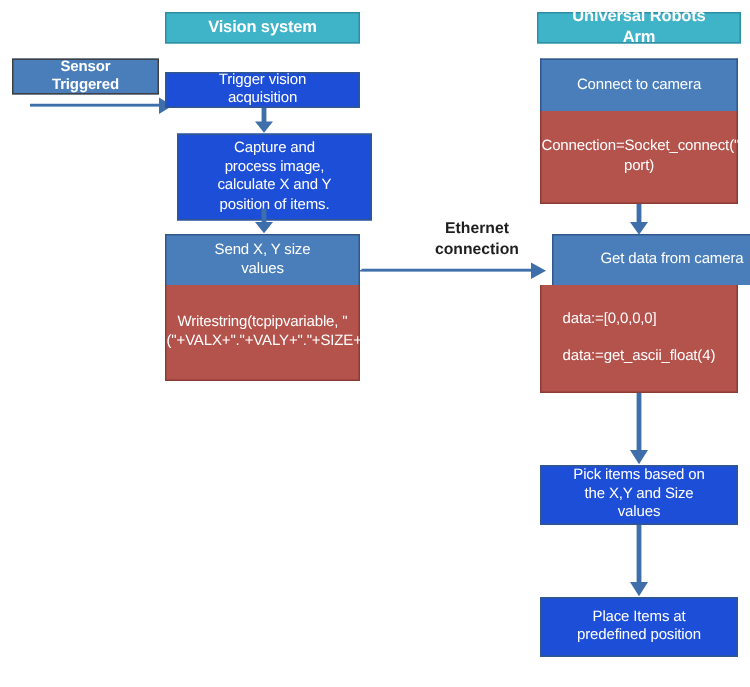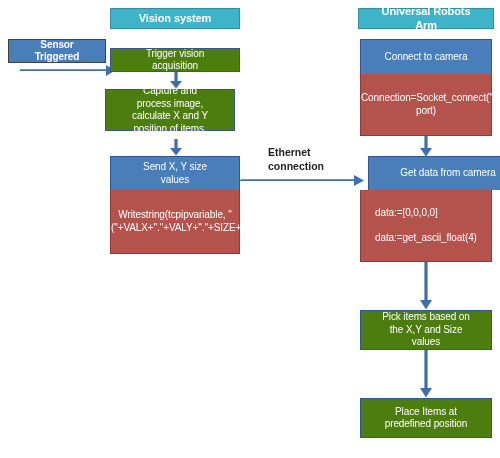--- a/index.html
+++ b/index.html
@@ -29,21 +29,21 @@
     line-height: 1.25;
     letter-spacing: -0.1px;
   }
   .hdr {
     background: #3fb3c8;
     border: 1px solid #2e8fa3;
     font-size: 11px;
     font-weight: bold;
   }
   .blue {
-    background: #4d7c0f;
+    background: #1d4ed8;
     border: 1px solid #31578c;
     font-size: 10px;
     font-weight: normal;
   }
   .blue-b {
     background: #4a7ebb;
     border: 1px solid #404040;
     font-size: 10px;
     font-weight: bold;
   }
@@ -69,20 +69,21 @@
   .red .txt {
     padding: 0 5px;
   }
   .label {
     position: absolute;
     color: #1f1f1f;
     font-size: 10.5px;
     font-weight: bold;
     line-height: 1.35;
     white-space: pre-line;
+    text-align: center;
   }
   .arrow {
     position: absolute;
   }
   .arrow svg {
     display: block;
     overflow: visible;
   }
 </style>
 </head>
@@ -108,21 +109,21 @@
   <div class="node blue" style="left:110px; top:48px; width:130px; height:24px;">
     <span class="txt">Trigger vision acquisition</span>
   </div>
 
   <div class="arrow" style="left:169px; top:72px; width:14px; height:17px;">
     <svg width="14" height="17" viewBox="0 0 14 17">
       <path d="M5.4 0 L8.6 0 L8.6 9 L13 9 L7 16.5 L1 9 L5.4 9 Z" fill="#3f6fab"></path>
     </svg>
   </div>
 
-  <div class="node blue" style="left:105px; top:89px; width:130px; height:42px;">
+  <div class="node blue" style="left:118px; top:89px; width:130px; height:58px;">
     <span class="txt">Capture and process image, calculate X and Y position of items.</span>
   </div>
 
   <div class="arrow" style="left:169px; top:139px; width:14px; height:17px;">
     <svg width="14" height="17" viewBox="0 0 14 17">
       <path d="M5.4 0 L8.6 0 L8.6 9 L13 9 L7 16.5 L1 9 L5.4 9 Z" fill="#3f6fab"></path>
     </svg>
   </div>
 
   <div class="node blue-top" style="left:110px; top:156px; width:130px; height:34px;">

